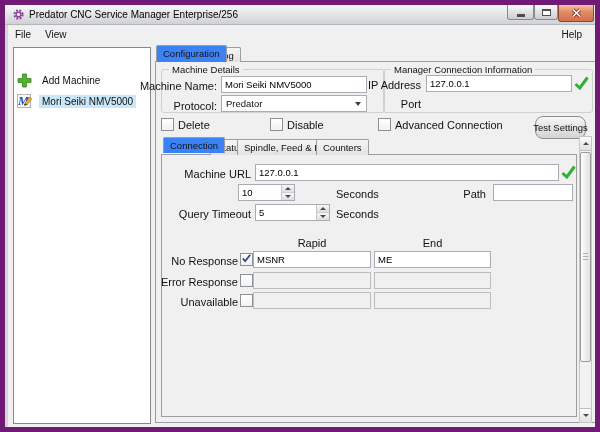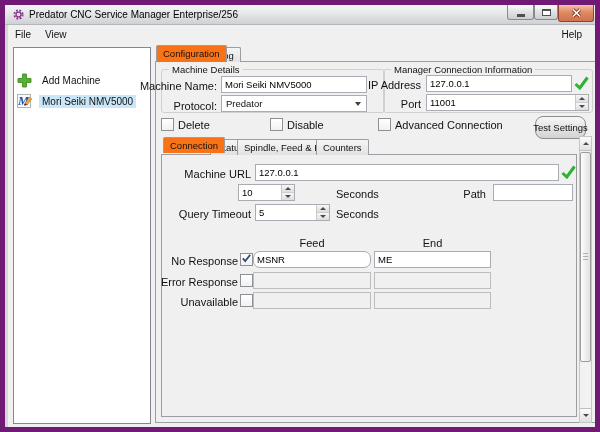--- a/index.html
+++ b/index.html
@@ -16,21 +16,21 @@
   .glyph-min{width:8px;height:3px;background:#4e4e4e;margin-top:6px}
   .glyph-max{width:9px;height:7px;border:1px solid #4e4e4e;border-top-width:2px;background:#fff}
   .client{position:absolute;left:3px;top:20px;width:594px;height:402px;background:#f0f0f0}
   .menu-item{position:absolute;top:24px;font-size:10px;cursor:default}
   .sidebar{position:absolute;left:8px;top:42px;width:138px;height:377px;background:#fff;border:1px solid #828790}
   .sitem{position:absolute;left:2px;right:2px;height:19px;display:flex;align-items:center;font-size:10px}
   .sitem .ic{width:18px;height:16px;margin:0 4px 0 1px;flex:none}
   .sitem .slabel{padding:1px 3px;white-space:nowrap}
   .slabel.sel{background:#c9e7f8}
   .tab,.itab{position:absolute;font-size:9.5px;padding:2px 6px;border:1px solid #9a9ea3;border-bottom:none;border-radius:2px 2px 0 0;background:linear-gradient(#f5f5f5,#e2e2e2);z-index:2;white-space:nowrap}
-  .tab.active,.itab.active{background:#f97316;z-index:4}
+  .tab.active,.itab.active{background:#3b82f6;z-index:4}
   .tabpage{position:absolute;left:150px;top:56px;width:441px;height:362px;border:1px solid #9a9ea3;background:#f0f0f0;z-index:1}
   .ipage{position:absolute;left:156px;top:149px;width:416px;height:263px;border:1px solid #9a9ea3;background:#f0f0f0;z-index:1}
   .group{position:absolute;border:1px solid #d0d0d0;border-radius:3px;z-index:2}
   .gtitle{position:absolute;font-size:9.5px;background:#f0f0f0;padding:0 3px;white-space:nowrap;z-index:3}
   .lbl{position:absolute;font-size:11px;white-space:nowrap;z-index:3}
   .r{text-align:right}
   .c{text-align:center}
   .txt{position:absolute;height:17px;border:1px solid #a9acb2;background:#fff;font:9.5px "Liberation Sans",sans-serif;padding:0 3px;color:#000;z-index:3}
   .txt.dis{background:#f0f0f0;border-color:#bdbdbd;color:#6e6e6e}
   .combo{position:absolute;height:17px;border:1px solid #a9acb2;background:#fff;font-size:9.5px;padding:2px 4px;z-index:3}
@@ -126,31 +126,20 @@
   <div class="group" style="left:378px;top:64px;width:210px;height:44px"></div>
   <span class="gtitle" style="left:386px;top:59px">Manager Connection Information</span>
   <span class="lbl r" style="left:330px;top:74px;width:86px">IP Address</span>
   <input class="txt" style="left: 421px; top: 70px; width: 146px;" value="127.0.0.1">
   <span class="check-icon" style="left:569px;top:71px">
     <svg width="15" height="14" viewBox="0 0 15 14">
         <path d="M1.5 8 L5.8 12 L13.5 1.5" fill="none" stroke="#2eb135" stroke-width="3"></path>
       </svg>
   </span>
   <span class="lbl r" style="left:330px;top:93px;width:86px">Port</span>
-  <div class="spin" style="left:421px;top:89px;width:163px">
-    <input value="11001" style="">
-    <div class="spinbtns">
-      <div class="sb up">
-          <i class="tri-up"></i>
-        </div>
-      <div class="sb">
-          <i class="tri-dn"></i>
-        </div>
-    </div>
-  </div>
 
   <span class="cb" style="left:156px;top:113px"></span>
   <span class="lbl" style="left:173px;top:114px">Delete</span>
   <span class="cb" style="left:265px;top:113px"></span>
   <span class="lbl" style="left:282px;top:114px">Disable</span>
   <span class="cb" style="left:373px;top:113px"></span>
   <span class="lbl" style="left:390px;top:114px">Advanced Connection</span>
   <div class="btn" style="left:530px;top:111px;width:51px;height:23px">Test Settings</div>
 
   <div class="itab active" style="left:158px;top:132px">Connection</div>
@@ -189,30 +178,30 @@
       <div class="sb up">
           <i class="tri-up"></i>
         </div>
       <div class="sb">
           <i class="tri-dn"></i>
         </div>
     </div>
   </div>
   <span class="lbl" style="left:331px;top:203px">Seconds</span>
 
-  <span class="lbl c" style="left:248px;top:232px;width:118px">Feed</span>
+  <span class="lbl c" style="left:248px;top:232px;width:118px">Rapid</span>
   <span class="lbl r" style="left:138px;top:250px;width:95px">No Response</span>
 
   <span class="lbl c" style="left:369px;top:232px;width:117px">End</span>
   <span class="cb checked" style="left:235px;top:248px">
       <svg width="11" height="11" viewBox="0 0 11 11">
         <path d="M1.8 5.4 L4.2 8 L9.2 1.8" fill="none" stroke="#31497c" stroke-width="1.8"></path>
       </svg>
     </span>
-  <input class="txt" style="left: 248px; top: 246px; width: 118px; border-radius: 7px;" value="MSNR">
+  <input class="txt" style="left: 248px; top: 246px; width: 118px;" value="MSNR">
   <input class="txt" style="left: 369px; top: 246px; width: 117px;" value="ME">
 
   <span class="lbl r" style="left:138px;top:271px;width:95px">Error Response</span>
   <span class="cb" style="left:235px;top:269px"></span>
   <input class="txt dis" style="left: 248px; top: 267px; width: 118px;" value="">
   <input class="txt dis" style="left: 369px; top: 267px; width: 117px;" value="">
 
   <span class="lbl r" style="left:138px;top:291px;width:95px">Unavailable</span>
   <span class="cb" style="left:235px;top:289px"></span>
   <input class="txt dis" style="left: 248px; top: 287px; width: 118px;" value="">

